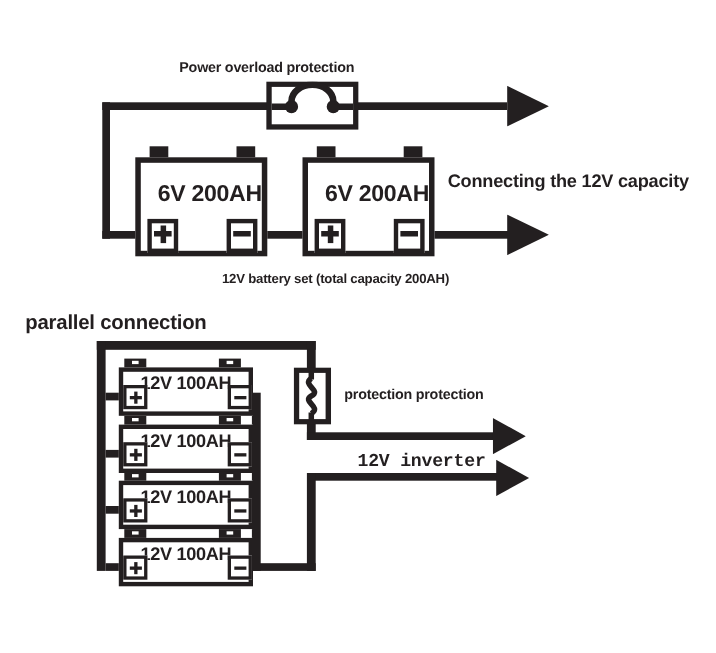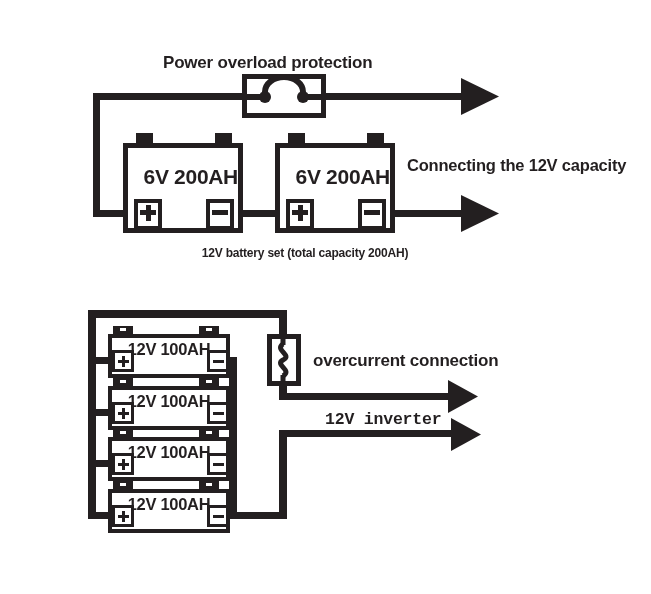--- a/index.html
+++ b/index.html
@@ -5,21 +5,21 @@
   :root { --ink:#231f20; --bg:#ffffff; }
   html,body { margin:0; padding:0; background:#f5f5f5; }
   .stage {
     position:relative; width:651px; height:594px; background:var(--bg);
     font-family:"Liberation Sans", sans-serif; color:var(--ink); overflow:hidden;
   }
   .abs { position:absolute; }
   .wire { position:absolute; background:var(--ink); }
   .label { position:absolute; color:var(--ink); font-weight:600; white-space:nowrap; letter-spacing:-0.2px; }
   .section-title { font-size:18.5px; }
-  .prot-label    { font-size:17px; }
+  .prot-label    { font-size:13px; }
   .inv-label     { font-size:16.5px; }
   .caption       { font-size:12px; text-align:center; }
 
   
   .bat-lg { position:absolute; width:120px; height:90px; background:var(--bg);
             border:5px solid var(--ink); box-sizing:border-box; }
   .bat-lg .bat-label { position:absolute; left:0; right:0; top:17px; text-align:right;
             font-size:21px; font-weight:600; letter-spacing:-0.3px; }
   .tab-lg { position:absolute; width:17px; height:11px; background:var(--ink); }
   .term-lg { position:absolute; width:28px; height:31px; background:var(--bg);
@@ -95,20 +95,21 @@
   <div class="term-lg" style="left:286px; top:199px;">
     <div class="bh"></div>
       <div class="bv"></div>
   </div>
   <div class="term-lg" style="left:358px; top:199px;">
     <div class="bh"></div>
   </div>
 
   <div class="label caption" style="left:110px; top:246px; width:390px;">12V battery set (total capacity 200AH)</div>
 
+  <div class="label section-title" style="left:23px; top:282px;">parallel connection</div>
 
   <div class="wire" style="left:88px; top:310px; width:199px; height:8px;"></div>
   <div class="wire" style="left:88px; top:310px; width:8px; height:209px;"></div>
   <div class="wire" style="left:279px; top:310px; width:8px; height:30px;"></div>
   <div class="wire" style="left:279px; top:381px; width:8px; height:19px;"></div>
   <div class="wire" style="left:279px; top:393px; width:170px; height:7px;"></div>
   <div class="wire" style="left:283px; top:430px; width:169px; height:7px;"></div>
   <div class="wire" style="left:279px; top:430px; width:8px; height:89px;"></div>
   <div class="wire" style="left:229px; top:512px; width:58px; height:7px;"></div>
   <div class="wire" style="left:229px; top:357px; width:8px; height:162px;"></div>
@@ -117,21 +118,21 @@
   <div class="wire" style="left:96px; top:409px; width:16px; height:7px;"></div>
   <div class="wire" style="left:96px; top:460px; width:16px; height:7px;"></div>
   <div class="wire" style="left:96px; top:512px; width:16px; height:7px;"></div>
 
   <svg class="abs" style="left:267px; top:334px;" width="34" height="52" viewBox="0 0 34 52">
     <rect class="box-stroke" x="2.5" y="2.5" width="29" height="47" stroke-width="5"></rect>
     <path class="ink-stroke" d="M16 4 V 11 M16 41 V 48" stroke-width="5"></path>
     <path class="ink-stroke" d="M16 10 C 7 16, 26 21, 16 26 C 7 31, 26 36, 16 42" stroke-width="5"></path>
   </svg>
 
-  <div class="label prot-label" style="left:313px; top:351px;">overcurrent connection</div>
+  <div class="label prot-label" style="left:313px; top:351px;">protection protection</div>
   <div class="label inv-label" style="left:325px; top:410px;font-family:Liberation Mono, monospace;">12V inverter</div>
 
   <svg class="abs" style="left:448px; top:380px;" width="30" height="33" viewBox="0 0 30 33">
     <polygon class="ink-fill" points="0,0 0,33 30,16.5"></polygon>
   </svg>
   <svg class="abs" style="left:451px; top:418px;" width="30" height="33" viewBox="0 0 30 33">
     <polygon class="ink-fill" points="0,0 0,33 30,16.5"></polygon>
   </svg>
 
   <div class="tab-sm" style="left:113px; top:326px;">

